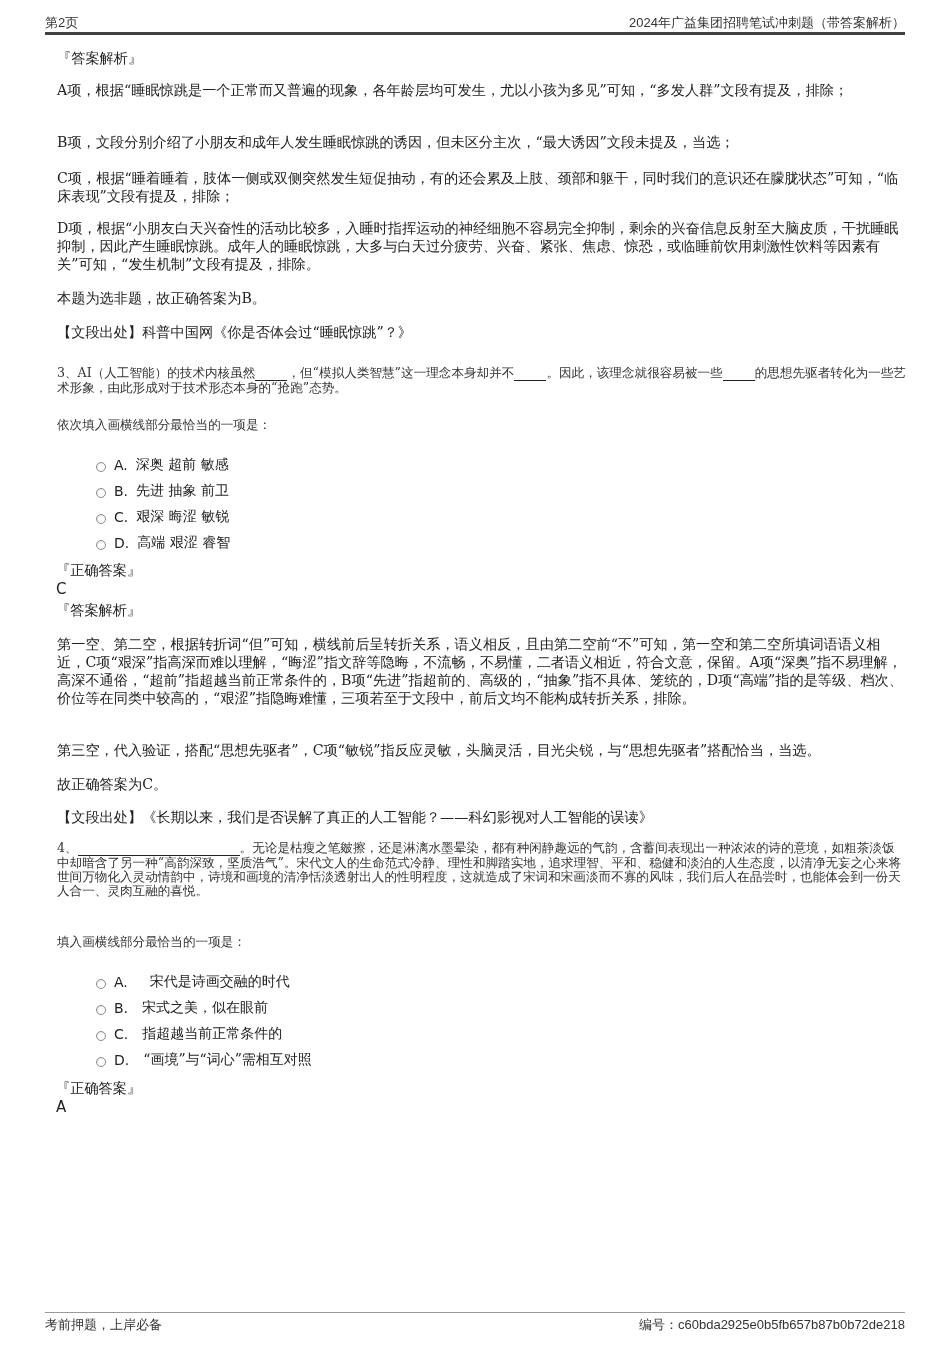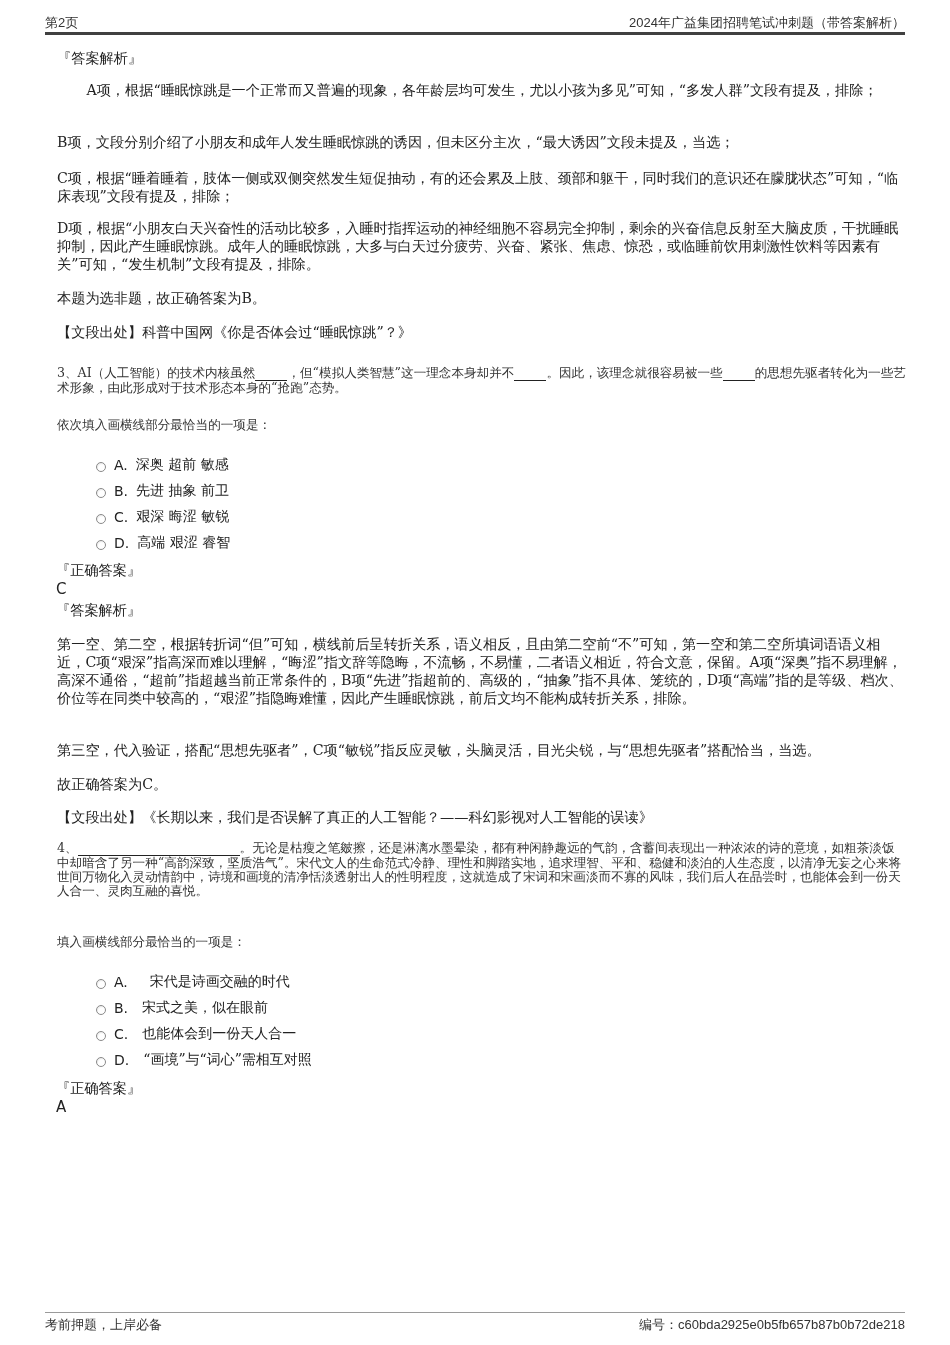--- a/index.html
+++ b/index.html
@@ -46,21 +46,21 @@
 <body>
 
 <div class="header">
   <span class="left">第2页</span>
   <span class="right">2024年广益集团招聘笔试冲刺题（带答案解析）</span>
 </div>
 
 <div class="content">
 
   <div class="blk" style="top:49px;">『答案解析』</div>
-  <div class="blk" style="top:81px;text-align:center;">A项，根据“睡眠惊跳是一个正常而又普遍的现象，各年龄层均可发生，尤以小孩为多见”可知，“多发人群”文段有提及，排除；</div>
+  <div class="blk" style="top:81px;">A项，根据“睡眠惊跳是一个正常而又普遍的现象，各年龄层均可发生，尤以小孩为多见”可知，“多发人群”文段有提及，排除；</div>
   <div class="blk" style="top:133px;">B项，文段分别介绍了小朋友和成年人发生睡眠惊跳的诱因，但未区分主次，“最大诱因”文段未提及，当选；</div>
   <div class="blk" style="top:169px;">C项，根据“睡着睡着，肢体一侧或双侧突然发生短促抽动，有的还会累及上肢、颈部和躯干，同时我们的意识还在朦胧状态”可知，“临床表现”文段有提及，排除；</div>
   <div class="blk" style="top:219px;">D项，根据“小朋友白天兴奋性的活动比较多，入睡时指挥运动的神经细胞不容易完全抑制，剩余的兴奋信息反射至大脑皮质，干扰睡眠抑制，因此产生睡眠惊跳。成年人的睡眠惊跳，大多与白天过分疲劳、兴奋、紧张、焦虑、惊恐，或临睡前饮用刺激性饮料等因素有关”可知，“发生机制”文段有提及，排除。</div>
   <div class="blk" style="top:289px;">本题为选非题，故正确答案为B。</div>
   <div class="blk" style="top:323px;">【文段出处】科普中国网《你是否体会过“睡眠惊跳”？》</div>
 
   <div class="blk small" style="top:366px;">
     <span>3、</span><span>AI（人工智能）的技术内核虽然</span><span class="blank" style="width:32px;">&nbsp;</span><span>，但“模拟人类智慧”这一理念本身却并不</span><span class="blank" style="width:32px;">&nbsp;</span><span>。因此，该理念就很容易被一些</span><span class="blank" style="width:32px;">&nbsp;</span><span>的思想先驱者转化为一些艺术形象，由此形成对于技术形态本身的“抢跑”态势。</span>
   </div>
   <div class="blk small" style="top:418px;">依次填入画横线部分最恰当的一项是：</div>
@@ -83,21 +83,21 @@
   <div class="opt" style="top:534px;">
     <span class="radio"></span>
     <span class="key">D.</span>
     <span>高端 艰涩 睿智</span>
   </div>
 
   <div class="blk" style="top:561px; left:56px;">『正确答案』</div>
   <div class="ans" style="top:580px;">C</div>
   <div class="blk" style="top:601px; left:56px;">『答案解析』</div>
 
-  <div class="blk" style="top:635px;">第一空、第二空，根据转折词“但”可知，横线前后呈转折关系，语义相反，且由第二空前“不”可知，第一空和第二空所填词语语义相近，C项“艰深”指高深而难以理解，“晦涩”指文辞等隐晦，不流畅，不易懂，二者语义相近，符合文意，保留。A项“深奥”指不易理解，高深不通俗，“超前”指超越当前正常条件的，B项“先进”指超前的、高级的，“抽象”指不具体、笼统的，D项“高端”指的是等级、档次、价位等在同类中较高的，“艰涩”指隐晦难懂，因此产生睡眠惊跳，前后文均不能构成转折关系，排除。</div>
+  <div class="blk" style="top:635px;">第一空、第二空，根据转折词“但”可知，横线前后呈转折关系，语义相反，且由第二空前“不”可知，第一空和第二空所填词语语义相近，C项“艰深”指高深而难以理解，“晦涩”指文辞等隐晦，不流畅，不易懂，二者语义相近，符合文意，保留。A项“深奥”指不易理解，高深不通俗，“超前”指超越当前正常条件的，B项“先进”指超前的、高级的，“抽象”指不具体、笼统的，D项“高端”指的是等级、档次、价位等在同类中较高的，“艰涩”指隐晦难懂，三项若至于文段中，前后文均不能构成转折关系，排除。</div>
   <div class="blk" style="top:741px;">第三空，代入验证，搭配“思想先驱者”，C项“敏锐”指反应灵敏，头脑灵活，目光尖锐，与“思想先驱者”搭配恰当，当选。</div>
   <div class="blk" style="top:775px;">故正确答案为C。</div>
   <div class="blk" style="top:808px;">【文段出处】《长期以来，我们是否误解了真正的人工智能？——科幻影视对人工智能的误读》</div>
 
   <div class="blk small" style="top:841px;">
     <span>4、</span><span class="blank" style="width:162px;">&nbsp;</span><span>。无论是枯瘦之笔皴擦，还是淋漓水墨晕染，都有种闲静趣远的气韵，含蓄间表现出一种浓浓的诗的意境，如粗茶淡饭中却暗含了另一种“高韵深致，坚质浩气”。宋代文人的生命范式冷静、理性和脚踏实地，追求理智、平和、稳健和淡泊的人生态度，以清净无妄之心来将世间万物化入灵动情韵中，诗境和画境的清净恬淡透射出人的性明程度，这就造成了宋词和宋画淡而不寡的风味，我们后人在品尝时，也能体会到一份天人合一、灵肉互融的喜悦。</span>
   </div>
   <div class="blk small" style="top:935px;">填入画横线部分最恰当的一项是：</div>
 
   <div class="opt" style="top:973px;">
@@ -106,21 +106,21 @@
     <span style="margin-left:14px;">宋代是诗画交融的时代</span>
   </div>
   <div class="opt" style="top:999px;">
     <span class="radio"></span>
     <span class="key">B.</span>
     <span style="margin-left:6px;">宋式之美，似在眼前</span>
   </div>
   <div class="opt" style="top:1025px;">
     <span class="radio"></span>
     <span class="key">C.</span>
-    <span style="margin-left:6px;">也能体会到一份天人合一</span>
+    <span style="margin-left:6px;">指超越当前正常条件的</span>
   </div>
   <div class="opt" style="top:1051px;">
     <span class="radio"></span>
     <span class="key">D.</span>
     <span style="margin-left:6px;">“画境”与“词心”需相互对照</span>
   </div>
 
   <div class="blk" style="top:1079px; left:56px;">『正确答案』</div>
   <div class="ans" style="top:1098px;">A</div>
 </div>

